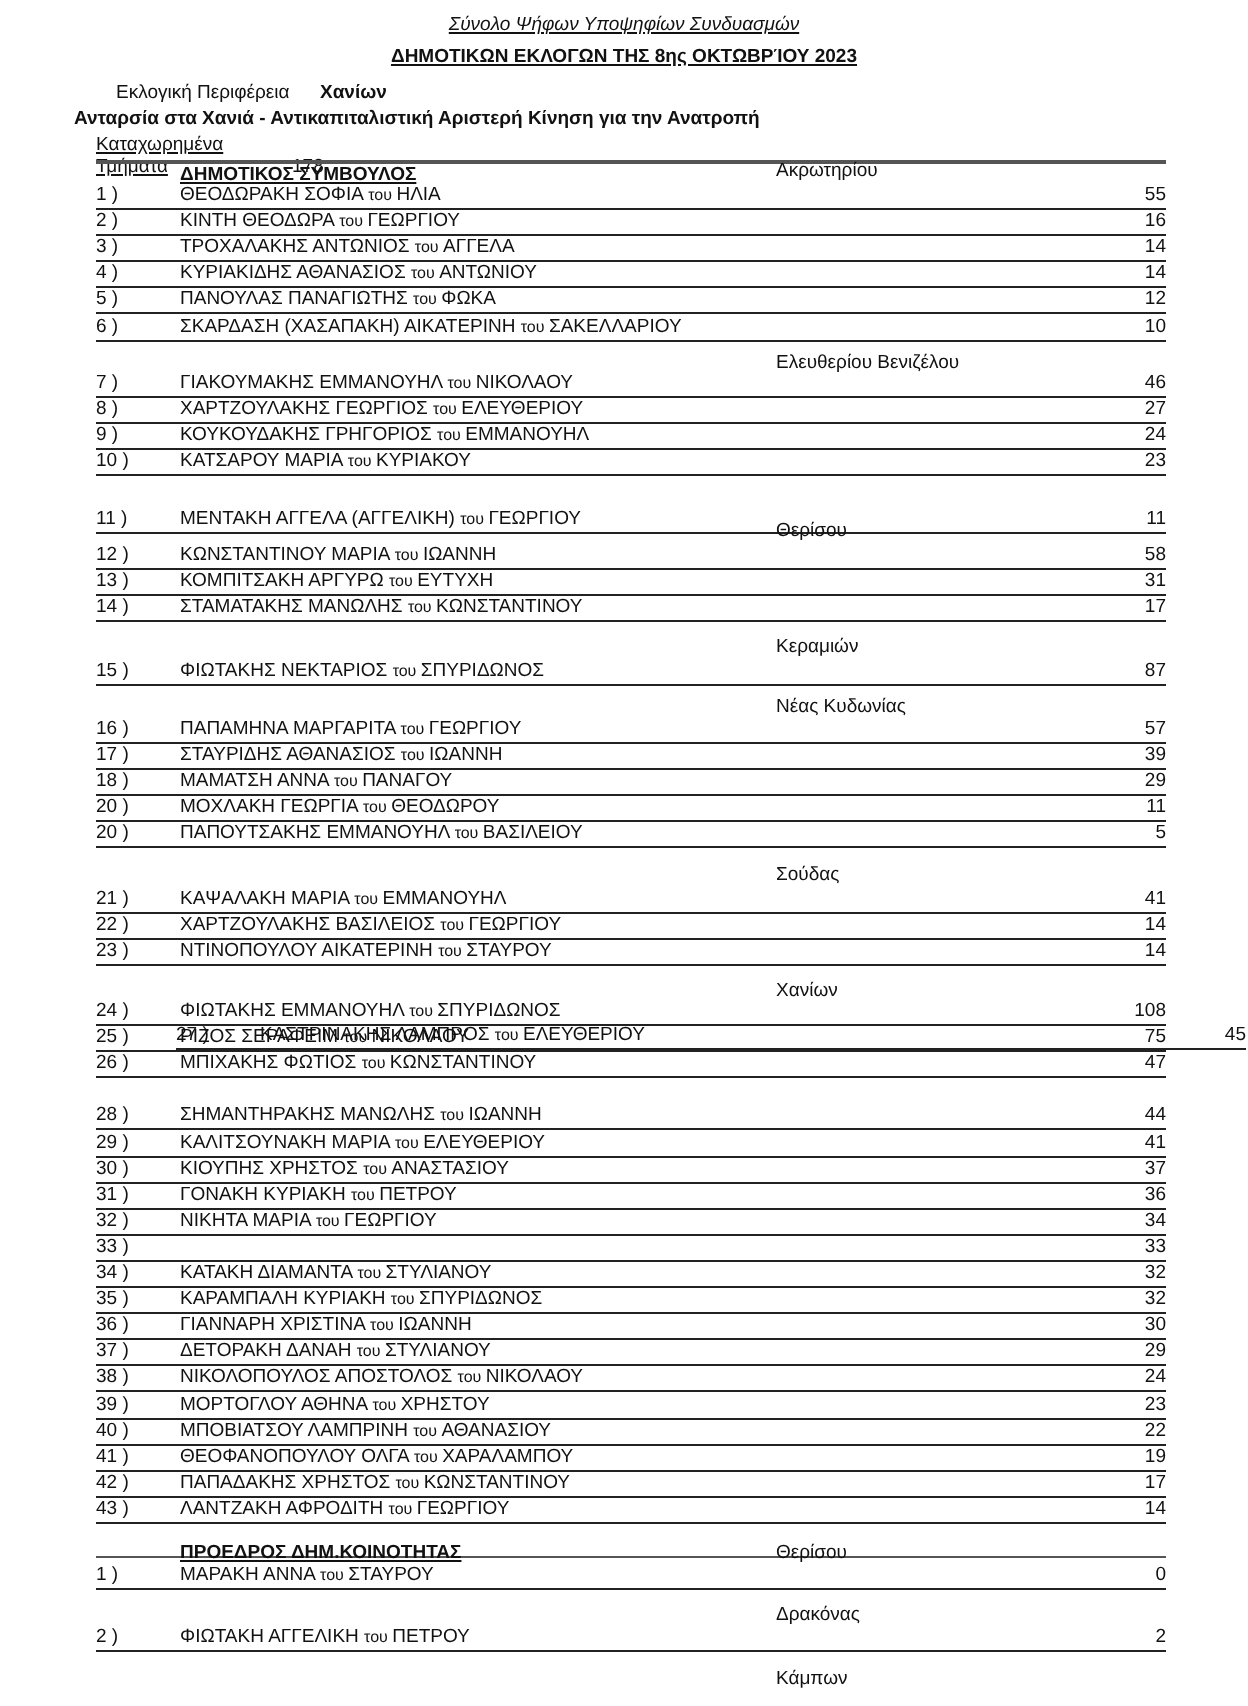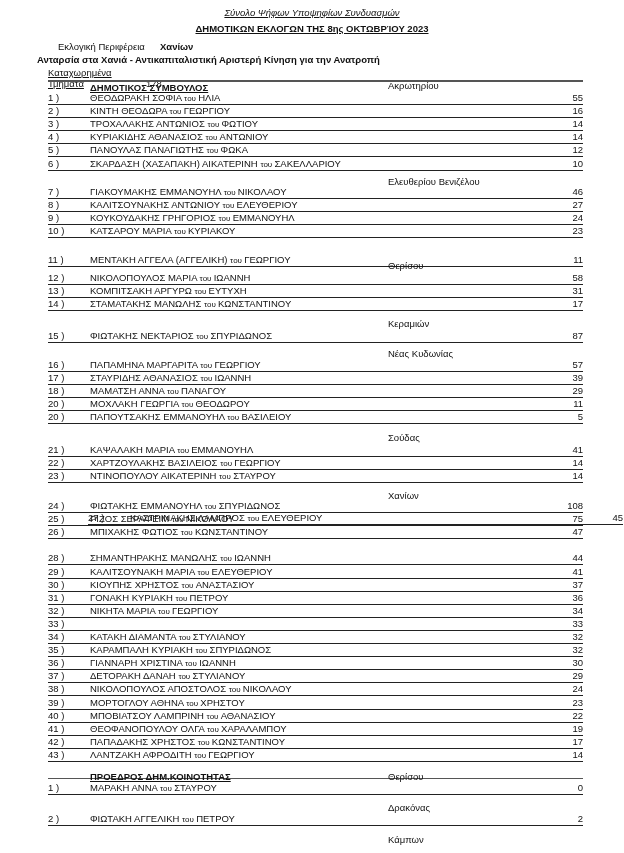--- a/index.html
+++ b/index.html
@@ -48,21 +48,21 @@
         <span class="name"><span>ΘΕΟΔΩΡΑΚΗ ΣΟΦΙΑ </span><span class="tou">του </span><span>ΗΛΙΑ</span></span>
         <span class="votes">55</span>
       </div>
       <div class="row" style="top: 105.1px;">
         <span class="num">2 )</span>
         <span class="name"><span>ΚΙΝΤΗ ΘΕΟΔΩΡΑ </span><span class="tou">του </span><span>ΓΕΩΡΓΙΟΥ</span></span>
         <span class="votes">16</span>
       </div>
       <div class="row" style="top: 118.2px;">
         <span class="num">3 )</span>
-        <span class="name"><span>ΤΡΟΧΑΛΑΚΗΣ ΑΝΤΩΝΙΟΣ </span><span class="tou">του </span><span>ΦΩΤΙΟΥ</span></span>
+        <span class="name"><span>ΤΡΟΧΑΛΑΚΗΣ ΑΝΤΩΝΙΟΣ </span><span class="tou">του </span><span>ΑΓΓΕΛΑ</span></span>
         <span class="votes">14</span>
       </div>
       <div class="row" style="top: 131.3px;">
         <span class="num">4 )</span>
         <span class="name"><span>ΚΥΡΙΑΚΙΔΗΣ ΑΘΑΝΑΣΙΟΣ </span><span class="tou">του </span><span>ΑΝΤΩΝΙΟΥ</span></span>
         <span class="votes">14</span>
       </div>
       <div class="row" style="top: 144.4px;">
         <span class="num">5 )</span>
         <span class="name"><span>ΠΑΝΟΥΛΑΣ ΠΑΝΑΓΙΩΤΗΣ </span><span class="tou">του </span><span>ΦΩΚΑ</span></span>
@@ -74,42 +74,42 @@
         <span class="votes">10</span>
       </div>
       <div class="district" style="top: 176px;">Ελευθερίου Βενιζέλου</div>
       <div class="row" style="top: 186px;">
         <span class="num">7 )</span>
         <span class="name"><span>ΓΙΑΚΟΥΜΑΚΗΣ ΕΜΜΑΝΟΥΗΛ </span><span class="tou">του </span><span>ΝΙΚΟΛΑΟΥ</span></span>
         <span class="votes">46</span>
       </div>
       <div class="row" style="top: 199.1px;">
         <span class="num">8 )</span>
-        <span class="name"><span>ΚΑΛΙΤΣΟΥΝΑΚΗΣ ΑΝΤΩΝΙΟΥ </span><span class="tou">του </span><span>ΕΛΕΥΘΕΡΙΟΥ</span></span>
+        <span class="name"><span>ΧΑΡΤΖΟΥΛΑΚΗΣ ΓΕΩΡΓΙΟΣ </span><span class="tou">του </span><span>ΕΛΕΥΘΕΡΙΟΥ</span></span>
         <span class="votes">27</span>
       </div>
       <div class="row" style="top: 212.2px;">
         <span class="num">9 )</span>
         <span class="name"><span>ΚΟΥΚΟΥΔΑΚΗΣ ΓΡΗΓΟΡΙΟΣ </span><span class="tou">του </span><span>ΕΜΜΑΝΟΥΗΛ</span></span>
         <span class="votes">24</span>
       </div>
       <div class="row" style="top: 225.3px;">
         <span class="num">10 )</span>
         <span class="name"><span>ΚΑΤΣΑΡΟΥ ΜΑΡΙΑ </span><span class="tou">του </span><span>ΚΥΡΙΑΚΟΥ</span></span>
         <span class="votes">23</span>
       </div>
       <div class="row" style="top: 254px;">
         <span class="num">11 )</span>
         <span class="name"><span>ΜΕΝΤΑΚΗ ΑΓΓΕΛΑ (ΑΓΓΕΛΙΚΗ) </span><span class="tou">του </span><span>ΓΕΩΡΓΙΟΥ</span></span>
         <span class="votes">11</span>
       </div>
       <div class="district" style="top: 260px;">Θερίσου</div>
       <div class="row" style="top: 272px;">
         <span class="num">12 )</span>
-        <span class="name"><span>ΝΙΚΟΛΟΠΟΥΛΟΣ ΜΑΡΙΑ </span><span class="tou">του </span><span>ΙΩΑΝΝΗ</span></span>
+        <span class="name"><span>ΚΩΝΣΤΑΝΤΙΝΟΥ ΜΑΡΙΑ </span><span class="tou">του </span><span>ΙΩΑΝΝΗ</span></span>
         <span class="votes">58</span>
       </div>
       <div class="row" style="top: 285.1px;">
         <span class="num">13 )</span>
         <span class="name"><span>ΚΟΜΠΙΤΣΑΚΗ ΑΡΓΥΡΩ </span><span class="tou">του </span><span>ΕΥΤΥΧΗ</span></span>
         <span class="votes">31</span>
       </div>
       <div class="row" style="top: 298.2px;">
         <span class="num">14 )</span>
         <span class="name"><span>ΣΤΑΜΑΤΑΚΗΣ ΜΑΝΩΛΗΣ </span><span class="tou">του </span><span>ΚΩΝΣΤΑΝΤΙΝΟΥ</span></span>

